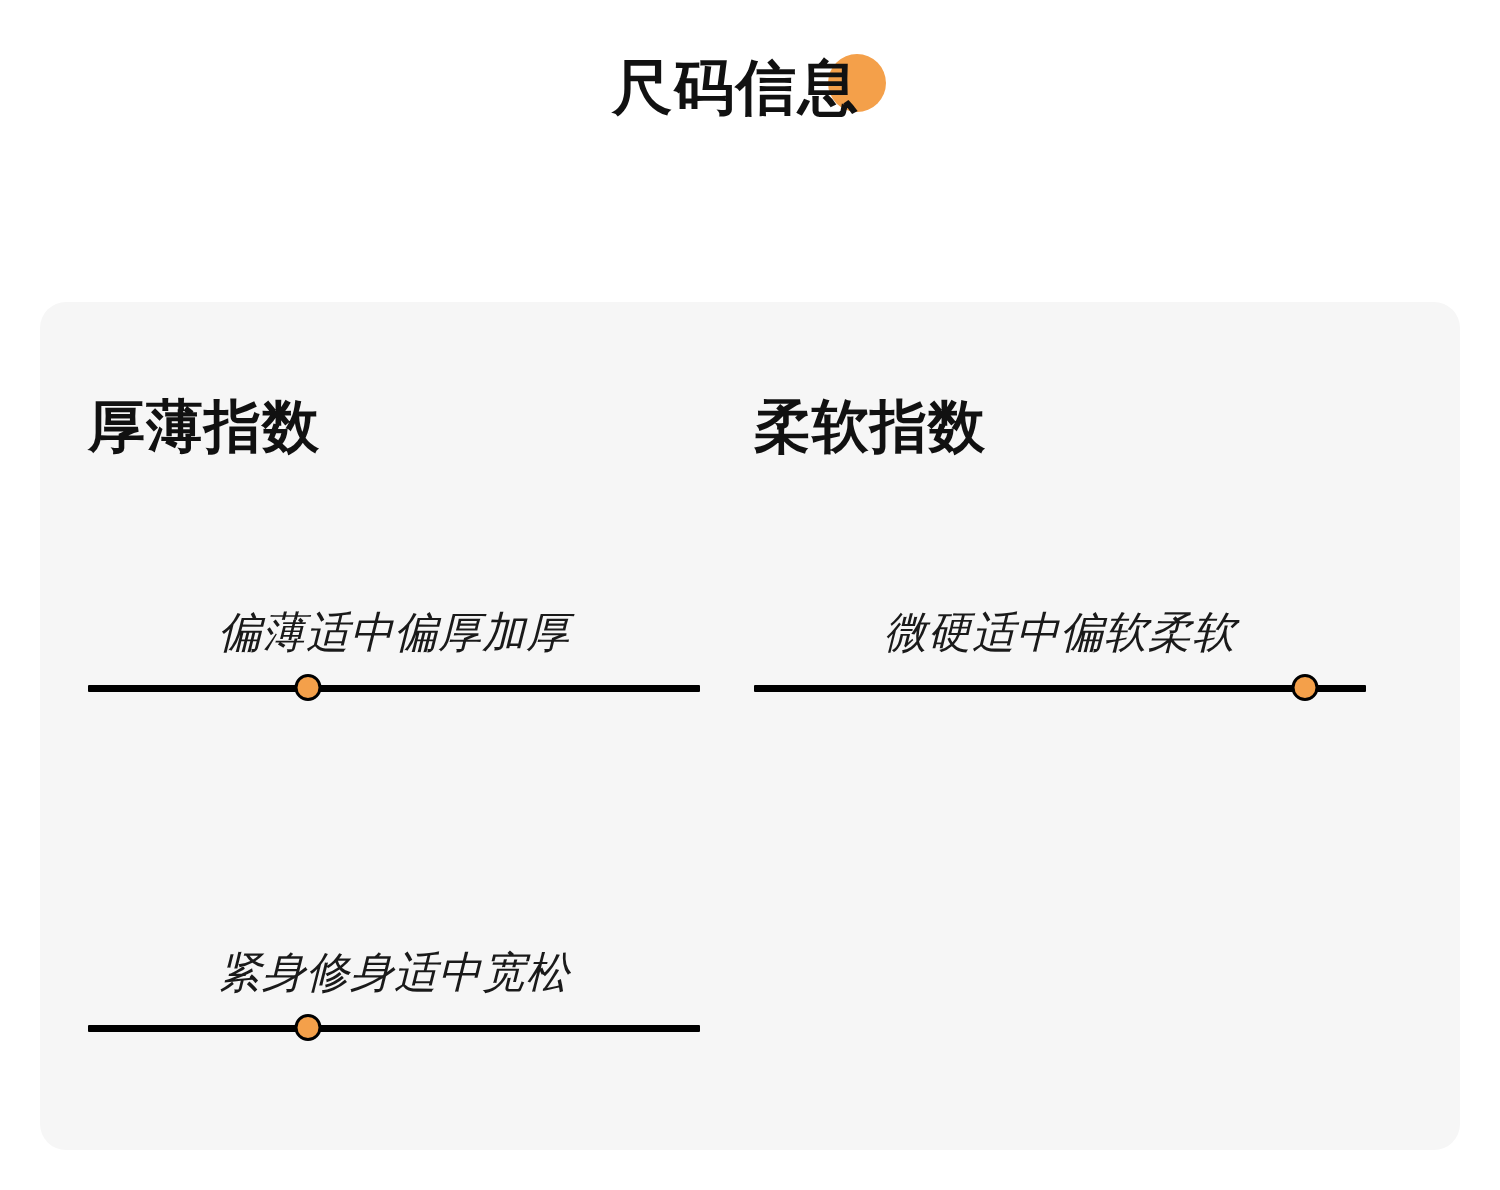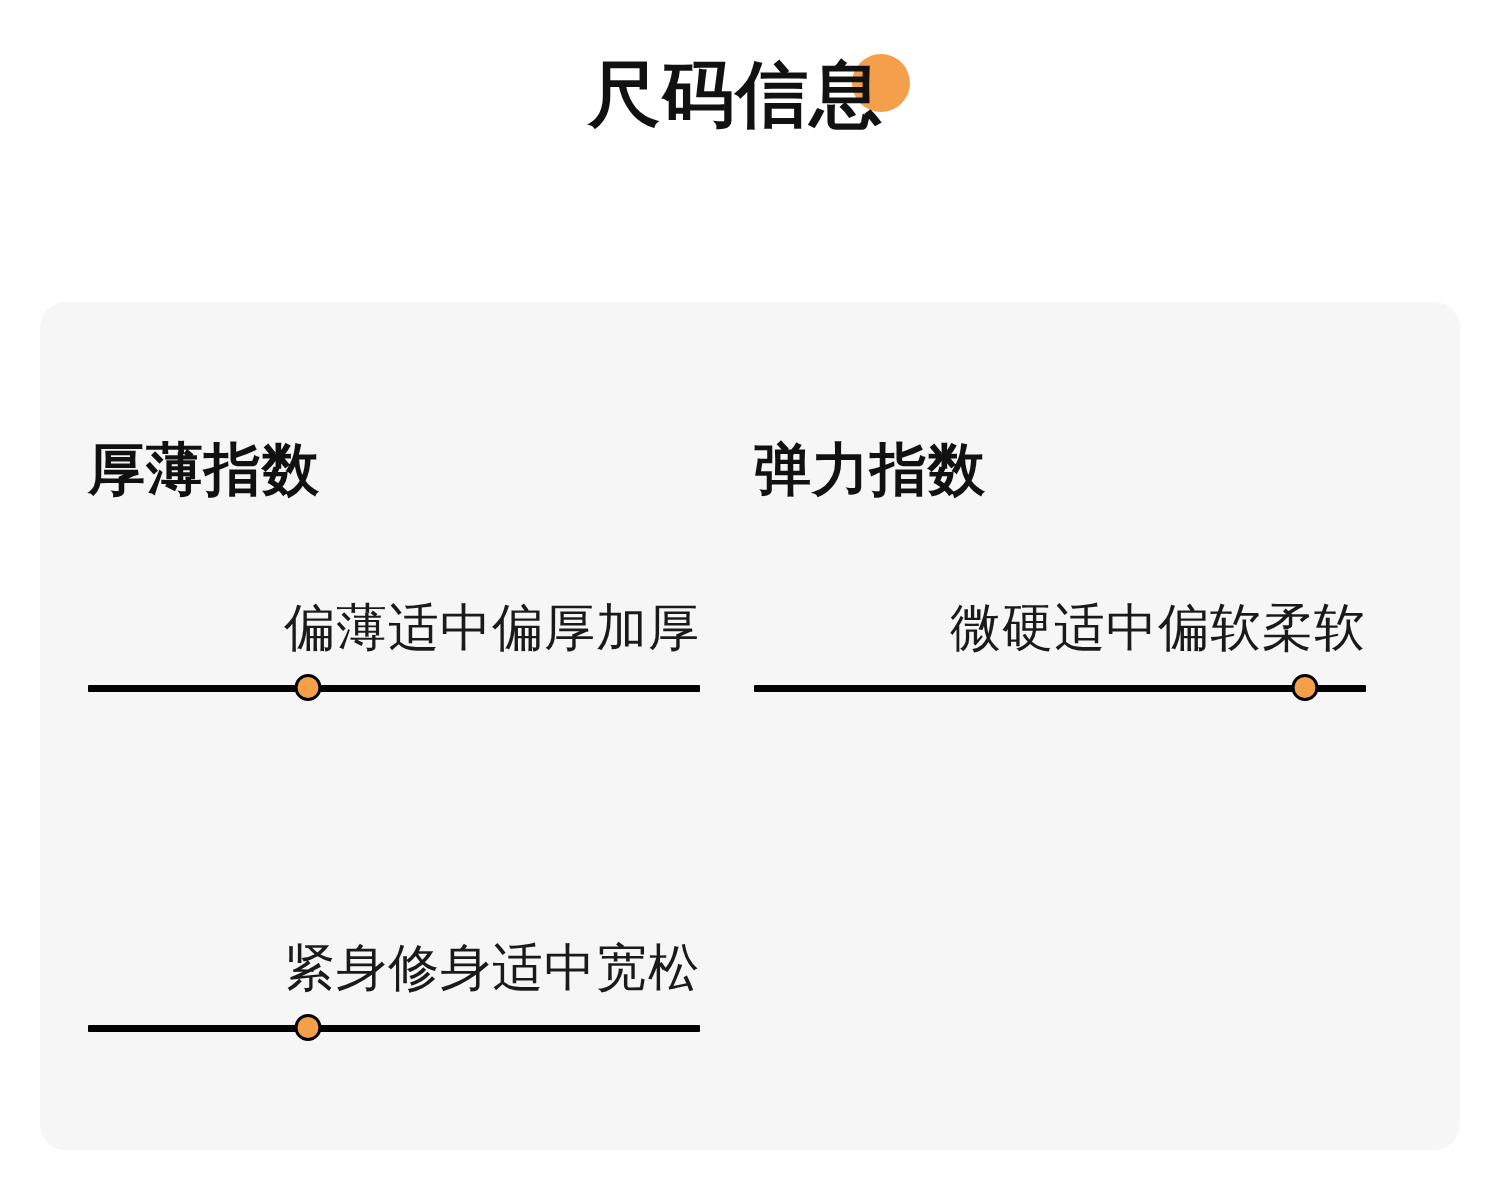--- a/index.html
+++ b/index.html
@@ -37,21 +37,21 @@
     height: 58px;
     border-radius: 50%;
     background: #F4A04A;
     right: 2px;
     top: 18px;
     z-index: 0;
   }
   .page-title {
     position: relative;
     z-index: 1;
-    font-size: 72px;
+    font-size: 60px;
     line-height: 1.0;
     font-weight: 700;
     color: #111111;
     letter-spacing: 2px;
     white-space: nowrap;
     margin: 0;
     padding: 22px 28px 10px 0;
   }
 
   
@@ -78,21 +78,20 @@
     column-gap: 0px;
     row-gap: 0px;
     padding: 96px 40px 72px 48px;
     box-sizing: border-box;
   }
 
   .index-block {
     position: relative;
     padding-right: 54px;
     box-sizing: border-box;
-    margin-top: 43px;
   }
 
   .index-heading {
     font-size: 57px;
     font-weight: 700;
     color: #111111;
     letter-spacing: 1px;
     line-height: 1;
     margin: 0;
     white-space: nowrap;
@@ -100,29 +99,30 @@
 
   .scale-area {
     position: absolute;
     left: 0;
     right: 54px;
     bottom: 36px;
   }
 
   .scale-labels {
     display: flex;
-    justify-content: flex-end;
+    justify-content: center;
     align-items: flex-end;
-    font-size: 51px;
+    font-size: 43px;
     font-weight: 400;
     color: #1a1a1a;
     line-height: 1.12;
     letter-spacing: 1px;
     white-space: nowrap;
     margin-bottom: 18px;
+    font-style: italic;
   }
   .scale-labels .scale-label {
     flex: 0 0 auto;
   }
 
   .scale-track-wrap {
     position: relative;
     height: 28px;
   }
   .scale-track {
@@ -169,21 +169,21 @@
           <span class="scale-label">加厚</span>
         </div>
         <div class="scale-track-wrap">
           <div class="scale-track"></div>
           <div class="scale-dot" style="left: 36%; background-color: rgb(244, 160, 74);"></div>
         </div>
       </div>
     </div>
 
     <div class="index-block">
-      <h2 class="index-heading">弹力指数</h2>
+      <h2 class="index-heading">柔软指数</h2>
       <div class="scale-area">
         <div class="scale-labels">
           <span class="scale-label">微硬</span>
           <span class="scale-label">适中</span>
           <span class="scale-label">偏软</span>
           <span class="scale-label">柔软</span>
         </div>
         <div class="scale-track-wrap">
           <div class="scale-track"></div>
           <div class="scale-dot" style="left: 90%; background-color: rgb(244, 160, 74);"></div>

